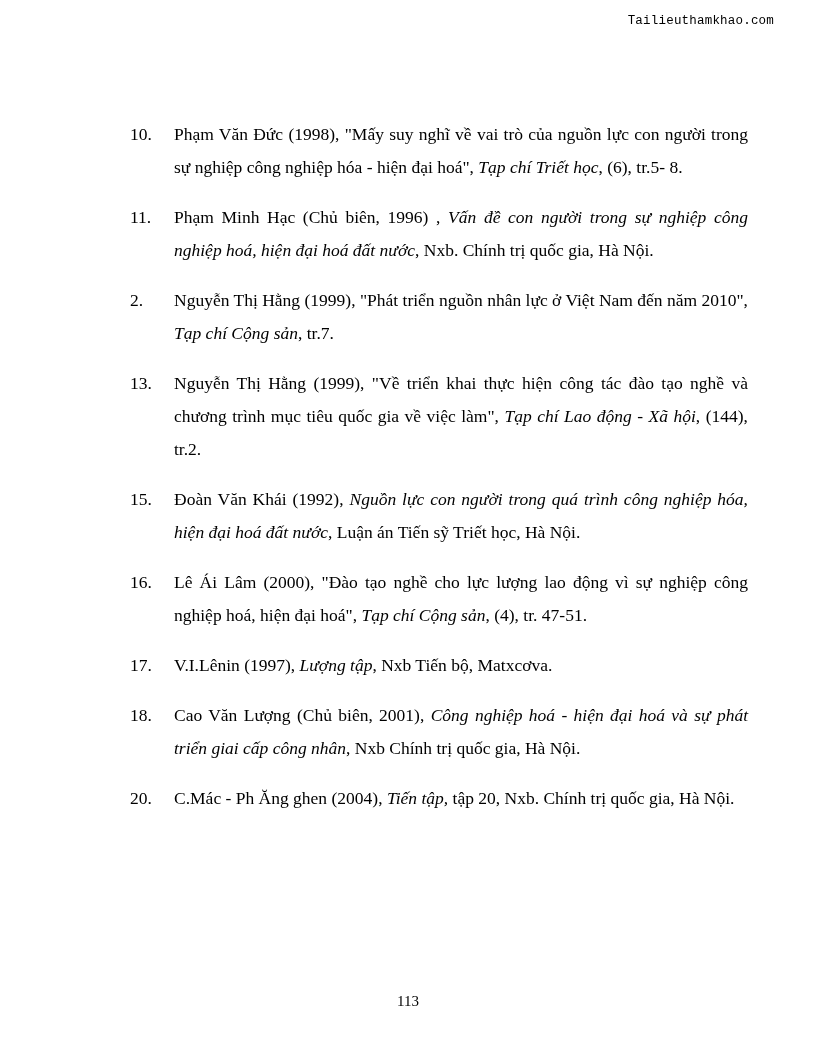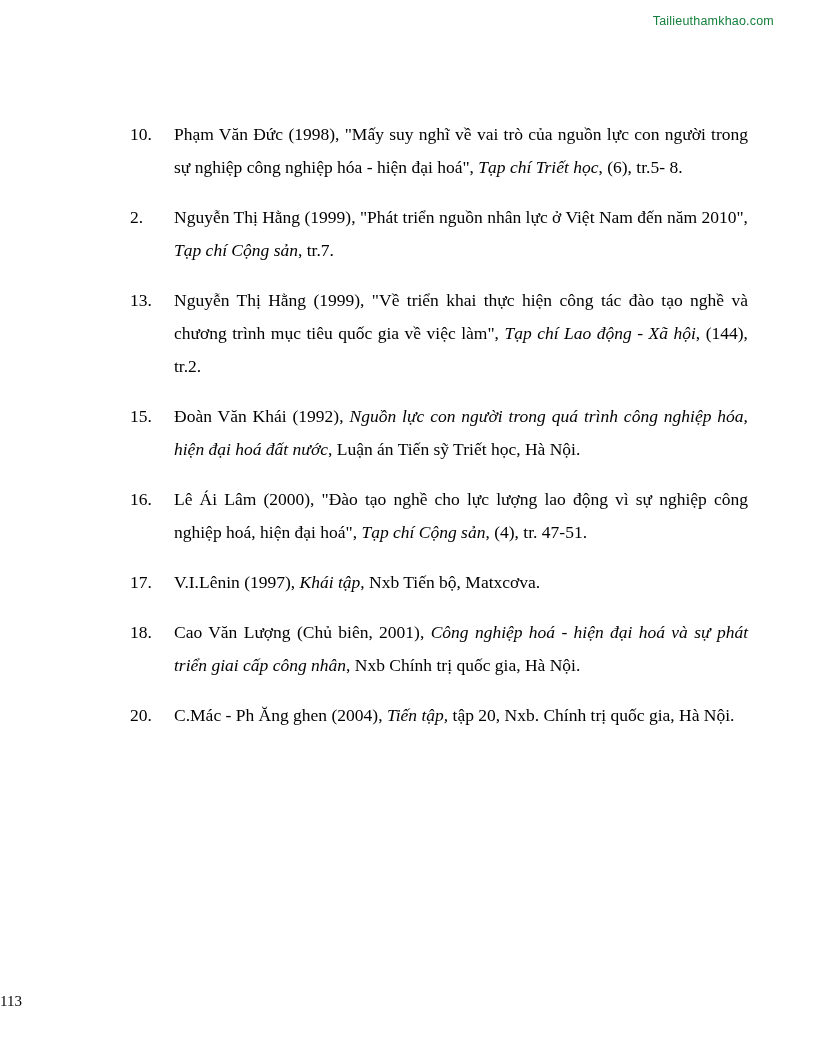--- a/index.html
+++ b/index.html
@@ -19,23 +19,23 @@
     position: absolute;
     top: 0; left: 0;
     width: 816px;
     height: 1056px;
     background: #ffffff;
   }
   .watermark {
     position: absolute;
     top: 14px;
     right: 42px;
-    font-family: Liberation Sans, sans-serif;
+    font-family: Liberation Mono, monospace;
     font-size: 12.5px;
-    color: #15803d;
+    color: #000000;
     letter-spacing: 0.2px;
     white-space: nowrap;
   }
   .content {
     position: absolute;
     top: 118px;
     left: 128px;
     width: 620px;
   }
   .ref-item {
@@ -59,55 +59,60 @@
     text-align: justify;
     text-justify: inter-word;
   }
   .ref-text i {
   }
   .page-number {
     position: absolute;
     bottom: 46px;
     left: 0;
     width: 816px;
+    text-align: center;
     font-size: 15px;
     font-family: "Liberation Serif", serif;
   }
 </style>
 </head>
 <body>
 
 <div class="page">
 
   <div class="watermark">Tailieuthamkhao.com</div>
 
   <div class="content">
       <div class="ref-item">
         <div class="ref-num">10.</div>
         <div class="ref-text"><span>Phạm Văn Đức (1998)</span><span>, "Mấy suy nghĩ về vai trò của nguồn lực con người trong sự nghiệp công nghiệp hóa - hiện đại hoá", </span><i>Tạp chí Triết học</i><span>, (6), tr.5- 8.</span></div>
+      </div>
+      <div class="ref-item">
+        <div class="ref-num">11.</div>
+        <div class="ref-text"><span>Phạm Minh Hạc (Chủ biên, 1996) , </span><i>Vấn đề con người trong sự nghiệp công nghiệp hoá, hiện đại hoá đất nước</i><span>, Nxb. Chính trị quốc gia, Hà Nội.</span></div>
       </div>
       <div class="ref-item">
         <div class="ref-num">2.</div>
         <div class="ref-text"><span>Nguyễn Thị Hằng (1999), "Phát triển nguồn nhân lực ở Việt Nam đến năm 2010", </span><i>Tạp chí Cộng sản</i><span>, tr.7.</span></div>
       </div>
       <div class="ref-item">
         <div class="ref-num">13.</div>
         <div class="ref-text"><span>Nguyễn Thị Hằng (1999), "Về triển khai thực hiện công tác đào tạo nghề và chương trình mục tiêu quốc gia về việc làm", </span><i>Tạp chí Lao động - Xã hội</i><span>, (144), tr.2.</span></div>
       </div>
       <div class="ref-item">
         <div class="ref-num">15.</div>
         <div class="ref-text"><span>Đoàn Văn Khái (1992), </span><i>Nguồn lực con người trong quá trình công nghiệp hóa, hiện đại hoá đất nước</i><span>, Luận án Tiến sỹ Triết học, Hà Nội.</span></div>
       </div>
       <div class="ref-item">
         <div class="ref-num">16.</div>
         <div class="ref-text"><span>Lê Ái Lâm (2000), "Đào tạo nghề cho lực lượng lao động vì sự nghiệp công nghiệp hoá, hiện đại hoá", </span><i>Tạp chí Cộng sản</i><span>, (4), tr. 47-51.</span></div>
       </div>
       <div class="ref-item">
         <div class="ref-num">17.</div>
-        <div class="ref-text"><span>V.I.Lênin (1997), </span><i>Khái tập</i><span>, Nxb Tiến bộ, Matxcơva.</span></div>
+        <div class="ref-text"><span>V.I.Lênin (1997), </span><i>Lượng tập</i><span>, Nxb Tiến bộ, Matxcơva.</span></div>
       </div>
       <div class="ref-item">
         <div class="ref-num">18.</div>
         <div class="ref-text"><span>Cao Văn Lượng (Chủ biên, 2001), </span><i>Công nghiệp hoá - hiện đại hoá và sự phát triển giai cấp công nhân</i><span>, Nxb Chính trị quốc gia, Hà Nội.</span></div>
       </div>
       <div class="ref-item">
         <div class="ref-num">20.</div>
         <div class="ref-text"><span>C.Mác - Ph Ăng ghen (2004), </span><i>Tiến tập,</i><span> tập 20, Nxb. Chính trị quốc gia, Hà Nội.</span></div>
       </div>
     </div>

